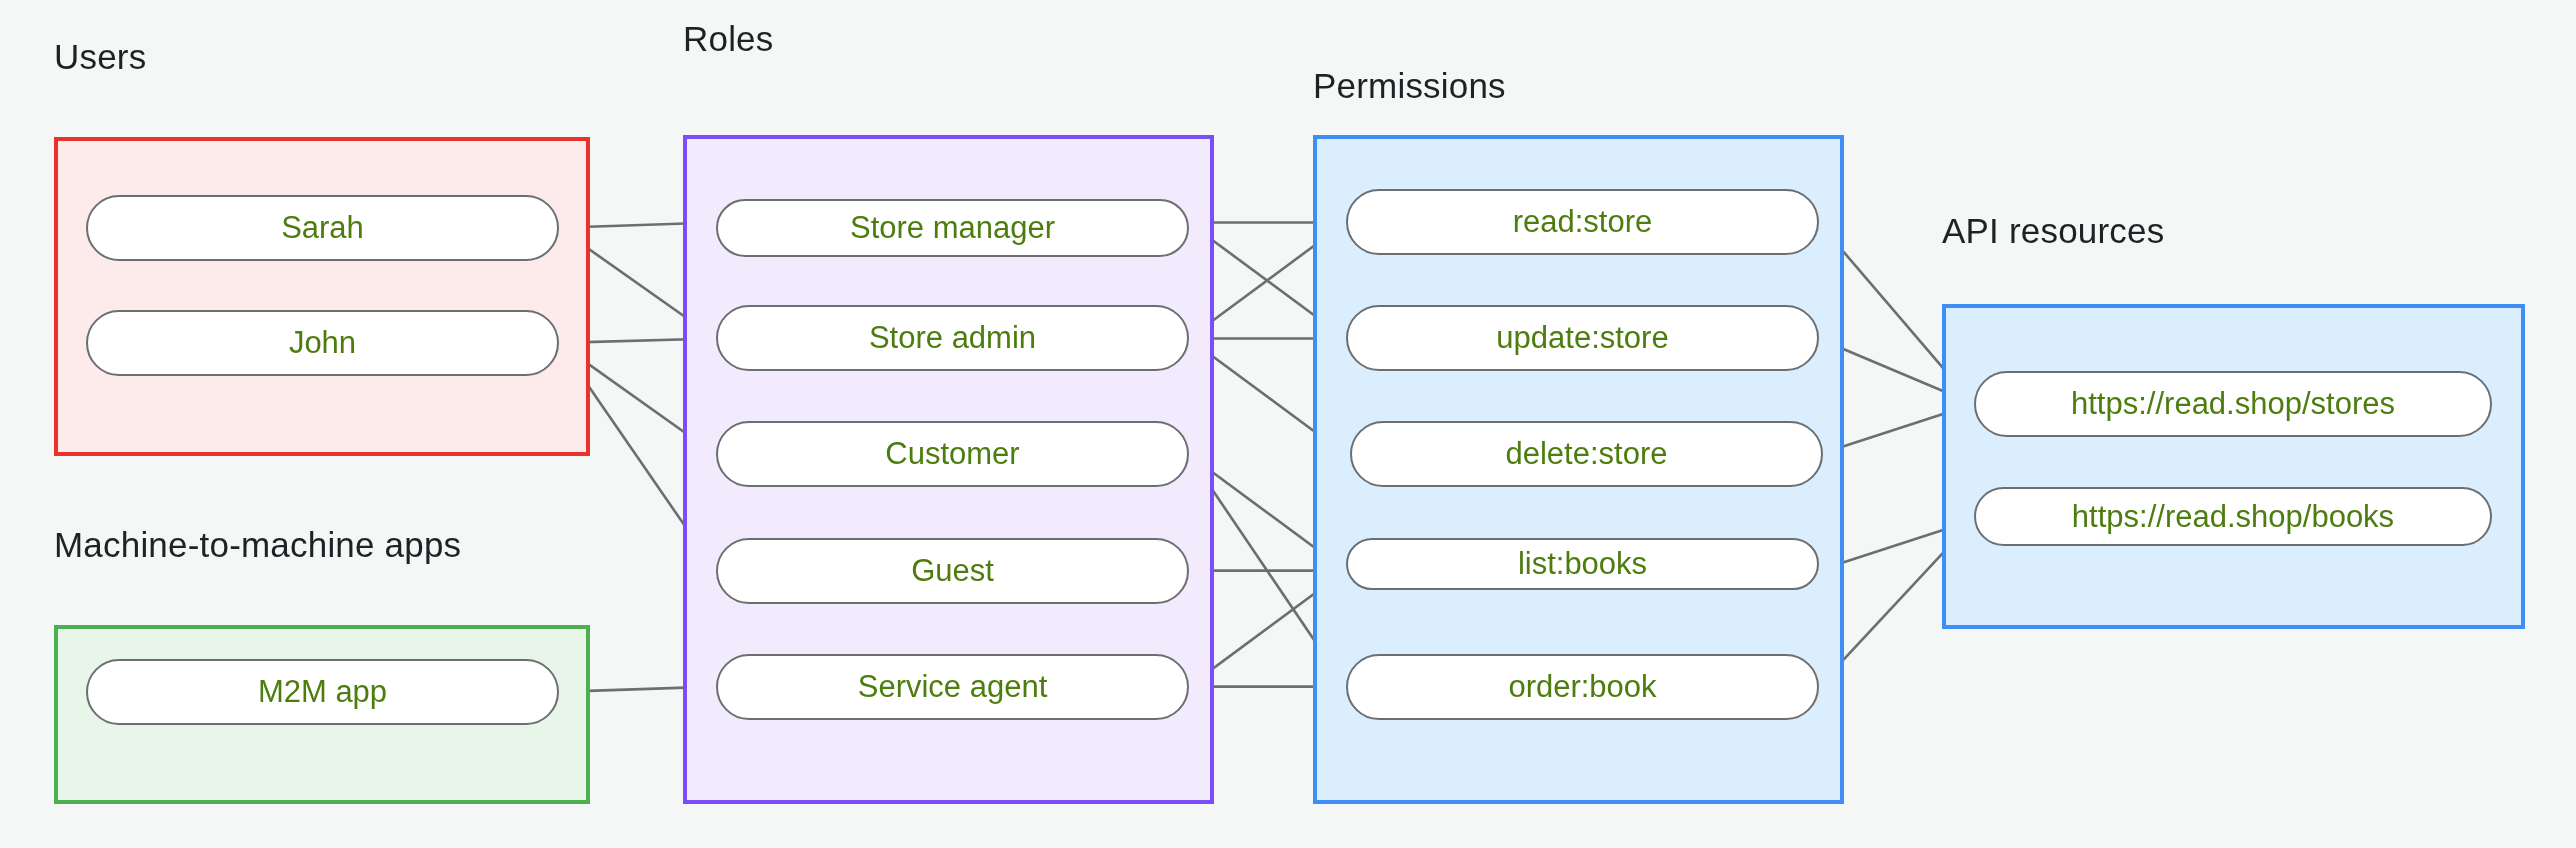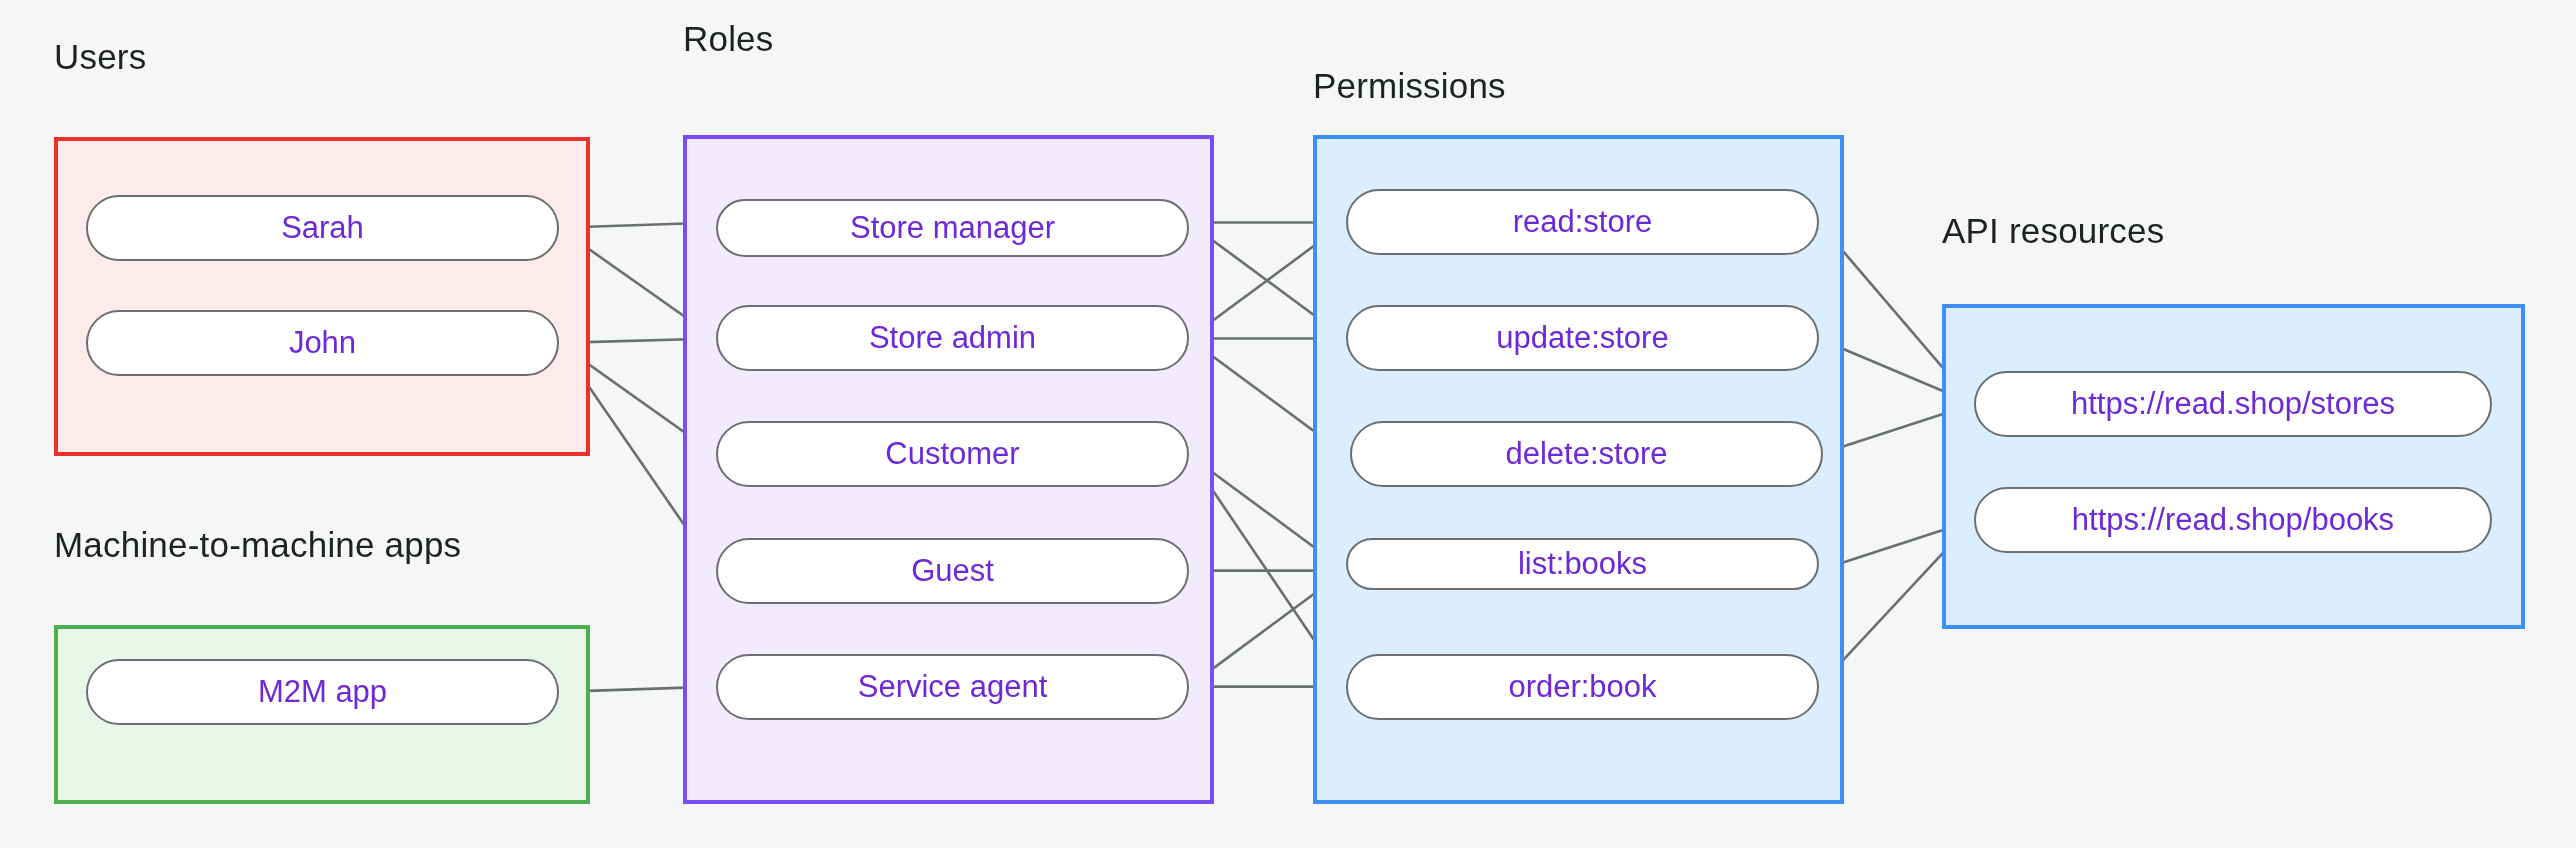--- a/index.html
+++ b/index.html
@@ -33,21 +33,21 @@
   .node{
     position:absolute;
     background:#ffffff;
     border:2.6px solid #6b6f72;
     border-radius:872px;
     box-sizing:border-box;
     display:flex;
     align-items:center;
     justify-content:center;
     font-size:31px;
-    color:#6d28d9;
+    color:#4d7c0f;
     white-space:nowrap;
   }
 </style>
 </head>
 <body>
 
 <div id="diagram">
 
   <svg id="edges" viewBox="0 0 2952 972" width="2576" height="848">
       <line x1="640" y1="261" x2="820" y2="255" stroke="#6b6f72" stroke-width="3"></line>
@@ -106,16 +106,16 @@
   <div class="group-box group-perms" style="left:1313px;top:135px;width:531px;height:669px;"></div>
   <div class="node" style="left:1346px;top:189px;width:473px;height:66px;">read:store</div>
   <div class="node" style="left:1346px;top:305px;width:473px;height:66px;">update:store</div>
   <div class="node" style="left:1350px;top:421px;width:473px;height:66px;">delete:store</div>
   <div class="node" style="left:1346px;top:538px;width:473px;height:52px;">list:books</div>
   <div class="node" style="left:1346px;top:654px;width:473px;height:66px;">order:book</div>
 
   <div class="group-title" style="left:1942px;top:211px;">API resources</div>
   <div class="group-box group-api" style="left:1942px;top:304px;width:583px;height:325px;"></div>
   <div class="node" style="left:1974px;top:371px;width:518px;height:66px;">https://read.shop/stores</div>
-  <div class="node" style="left:1974px;top:487px;width:518px;height:66px;text-align:center;">https://read.shop/books</div>
+  <div class="node" style="left:1974px;top:487px;width:518px;height:59px;text-align:center;">https://read.shop/books</div>
 
 </div>
 
 
 </body></html>

